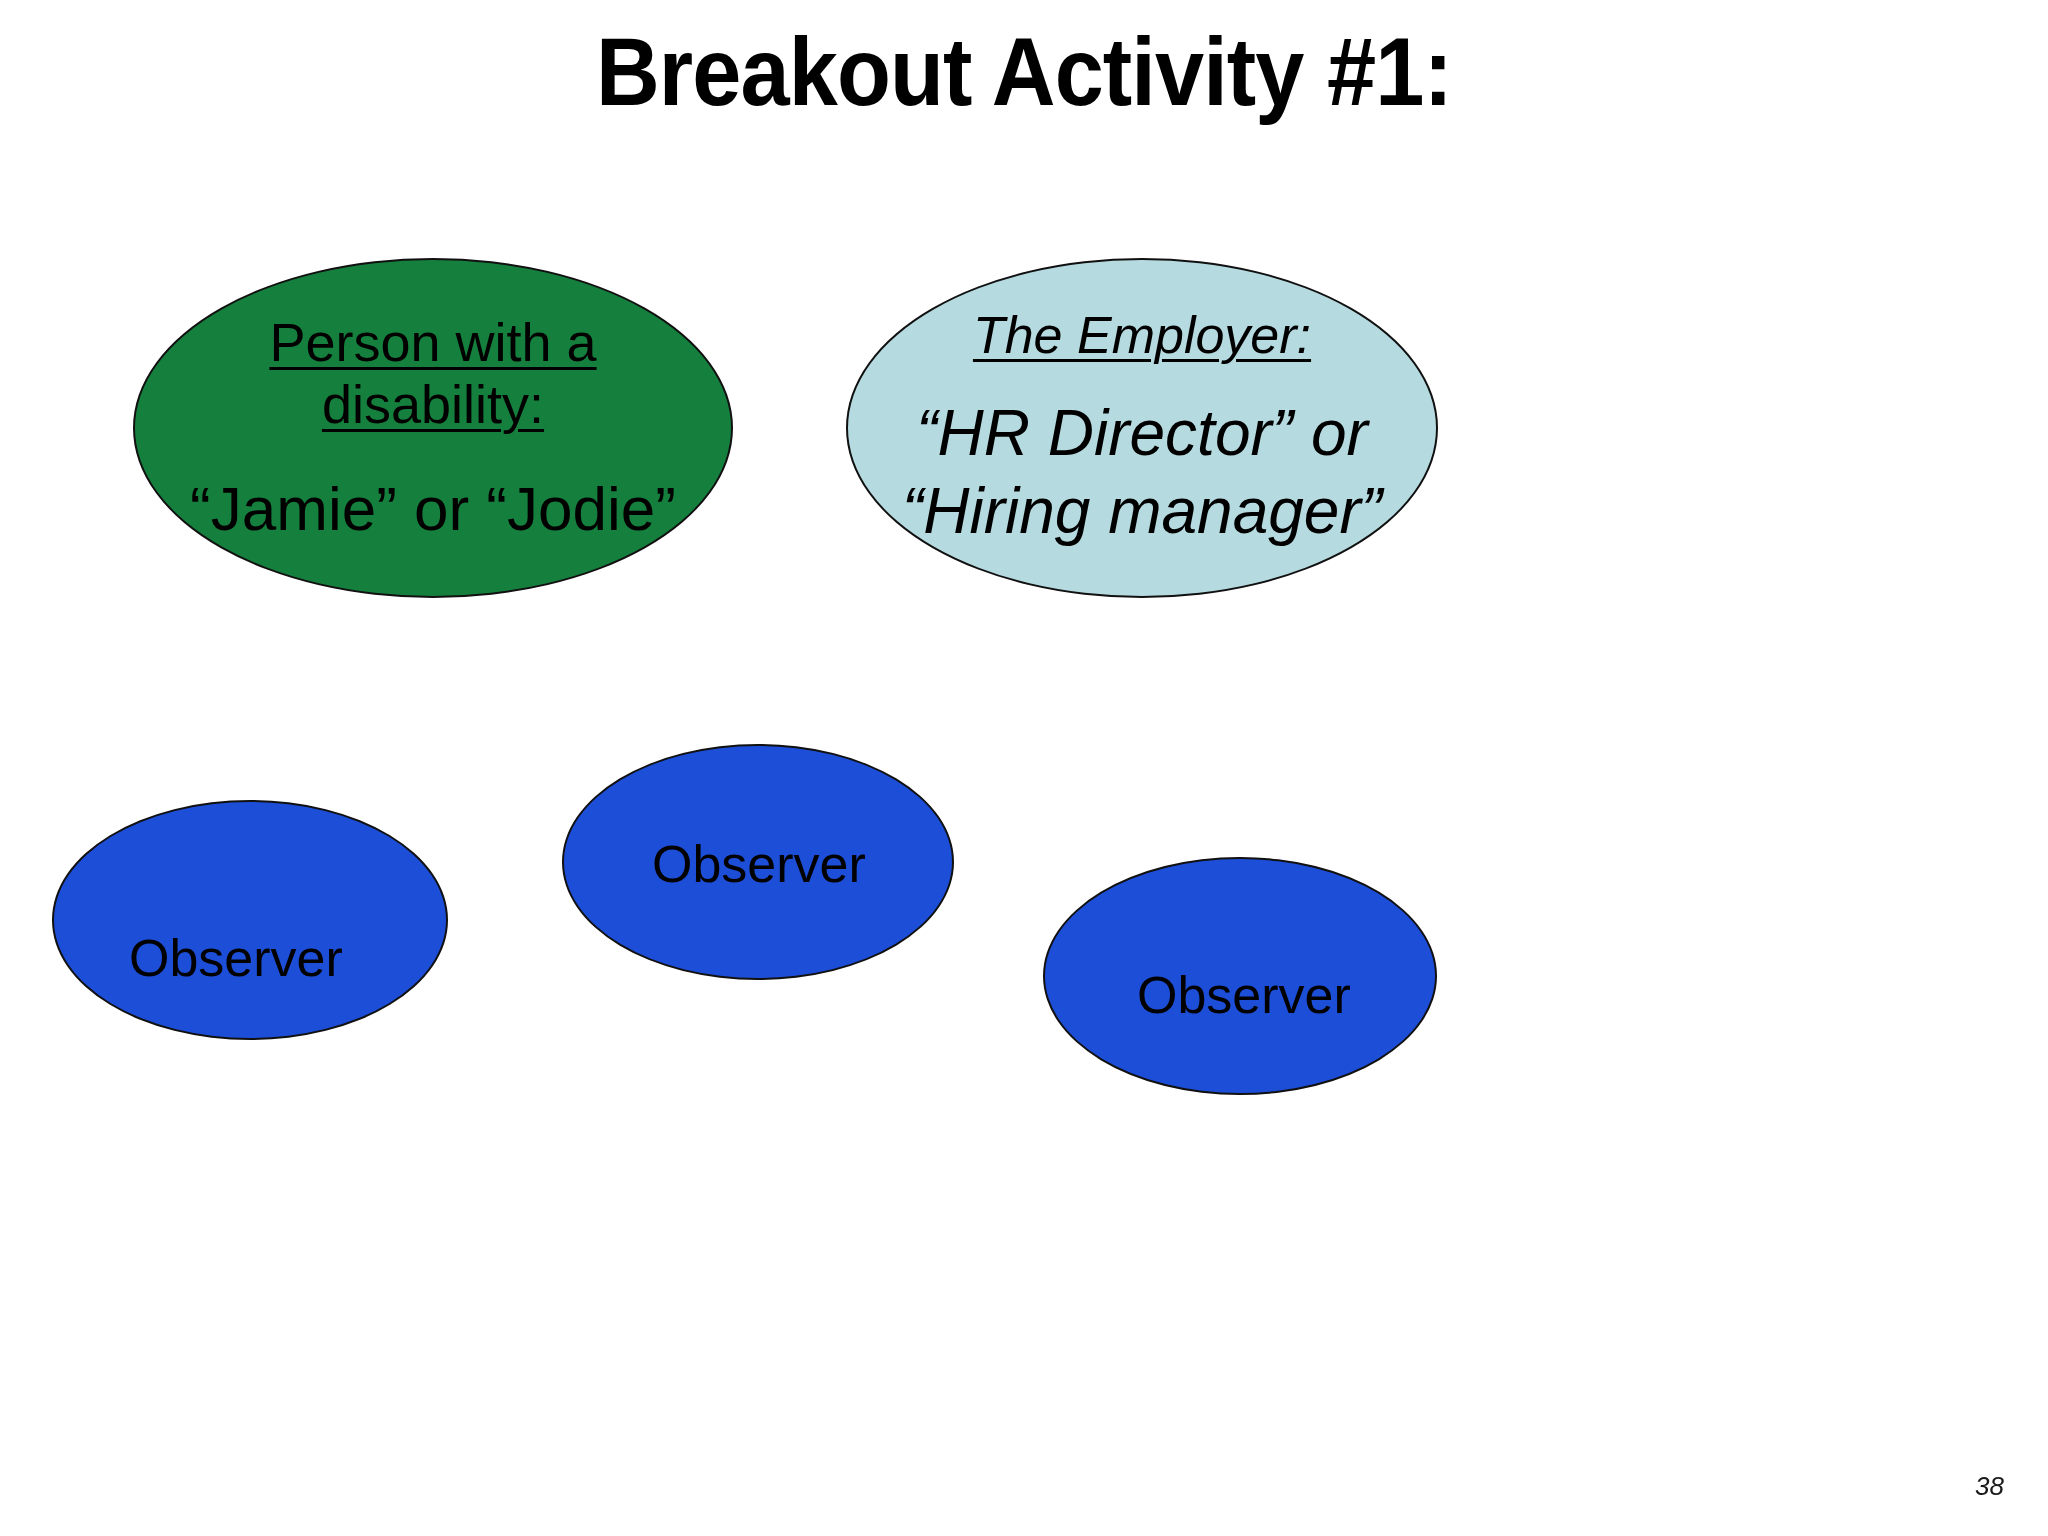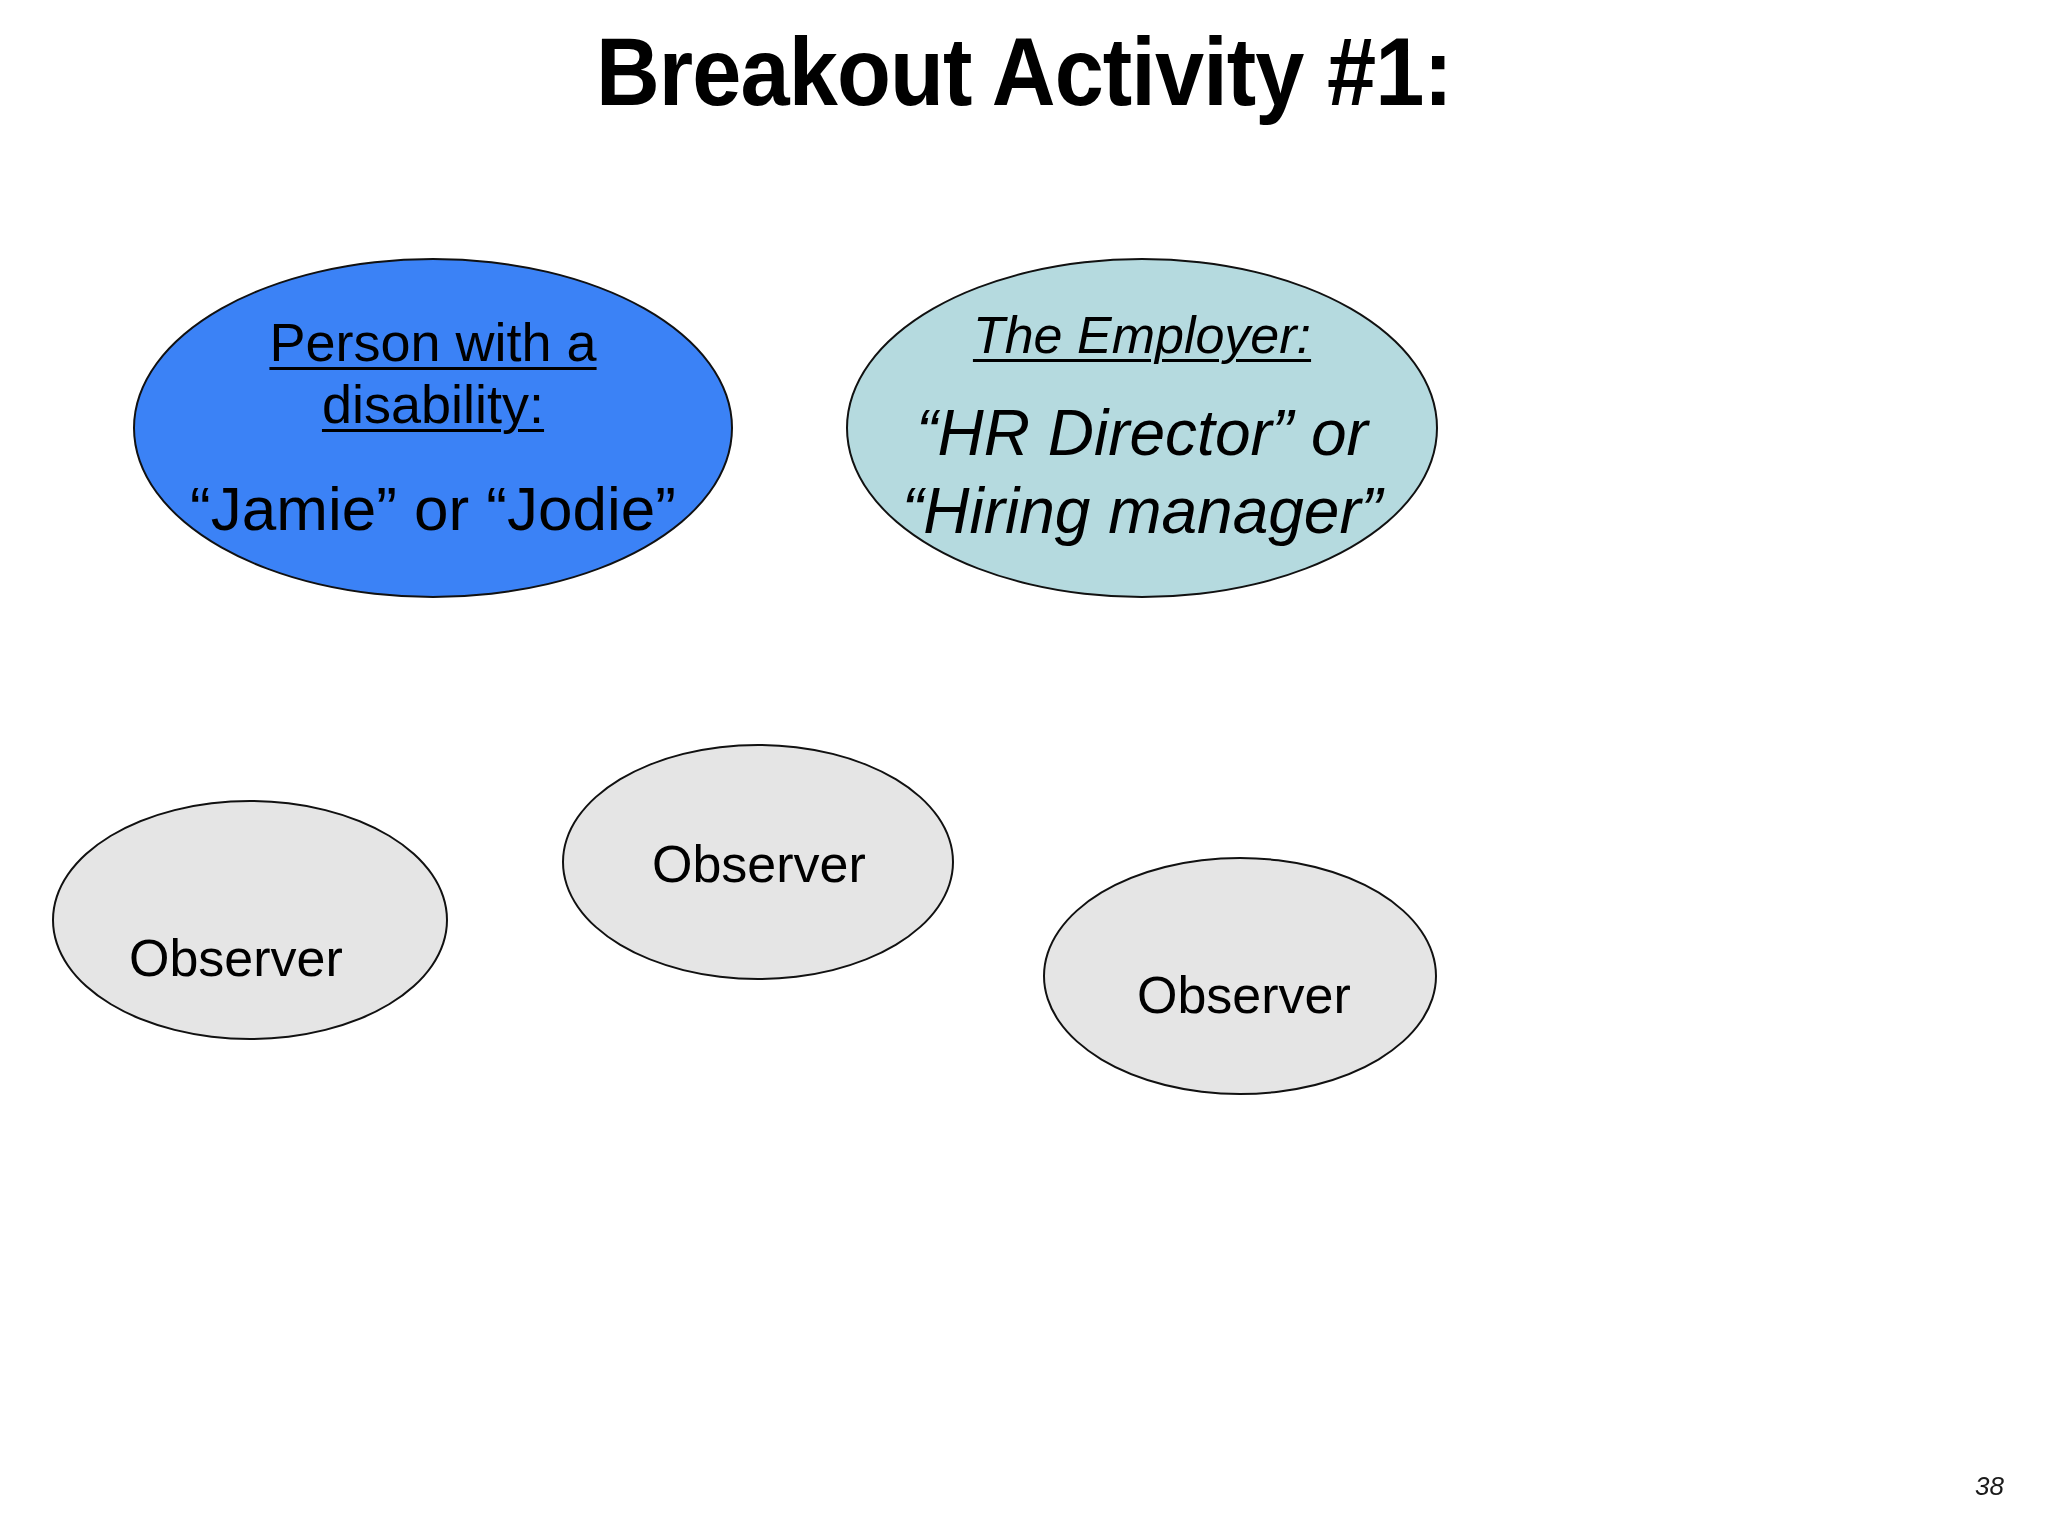--- a/index.html
+++ b/index.html
@@ -61,21 +61,21 @@
     font-weight: 400;
     white-space: nowrap;
   }
 
   
   #ellipse-person {
     left: 133px;
     top: 258px;
     width: 600px;
     height: 340px;
-    background: #3b82f6;
+    background: #15803d;
   }
   #ellipse-person .head {
     font-size: 54px;
     line-height: 1.14;
     text-decoration: underline;
     text-underline-offset: 6px;
     text-decoration-thickness: 3px;
     white-space: normal;
     width: 390px;
   }
@@ -102,21 +102,21 @@
     text-decoration-thickness: 3px;
   }
   #ellipse-employer .sub {
     font-size: 64px;
     line-height: 1.22;
     margin-top: 30px;
   }
 
   
   .ellipse-observer {
-    background: #e5e5e5;
+    background: #1d4ed8;
   }
   .ellipse-observer .obs-label {
     font-size: 52px;
     line-height: 1;
     position: absolute;
   }
 
   #ellipse-observer-1 {
     left: 52px;
     top: 800px;

